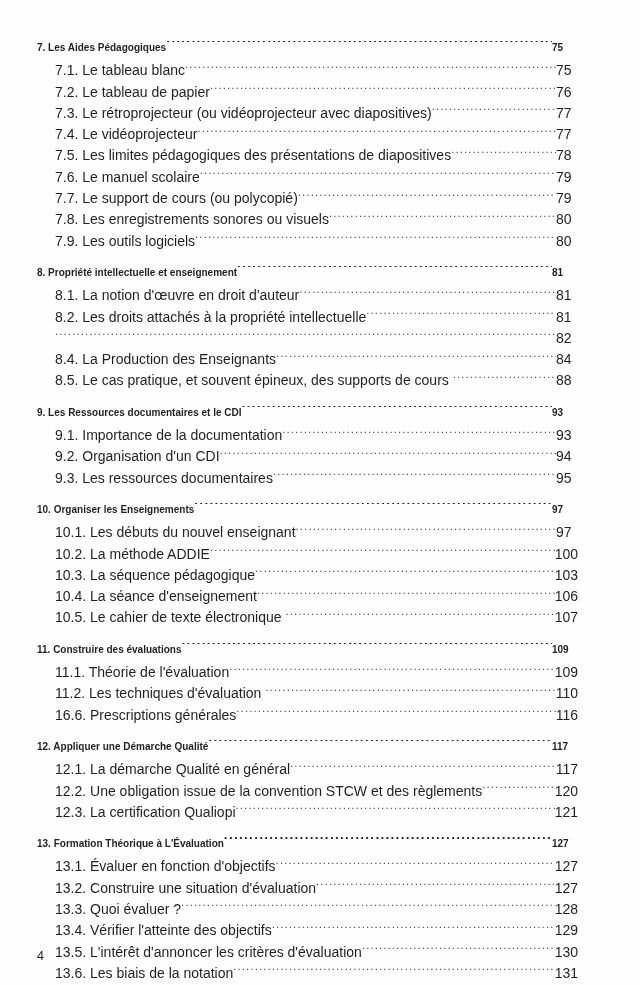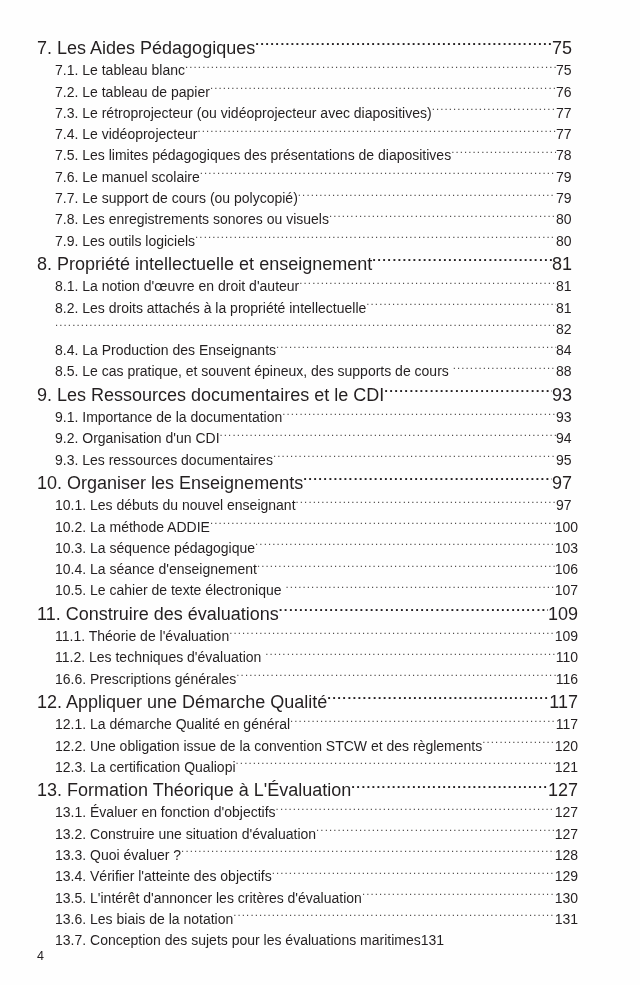--- a/index.html
+++ b/index.html
@@ -27,20 +27,21 @@
   .toc {
     display: block;
   }
 
   .toc-group {
     margin-bottom: 0;
   }
 
   
   .toc-group + .toc-group .lvl1 {
+    margin-top: 9px;
   }
 
   .entry {
     display: flex;
     align-items: baseline;
     width: 100%;
     box-sizing: border-box;
     white-space: nowrap;
   }
 
@@ -71,22 +72,22 @@
   }
 
   .entry .pagenum {
     flex: 0 0 auto;
     text-align: left;
     min-width: 22px;
   }
 
   
   .lvl1 {
-    font-size: 18px;
-    font-weight: normal;
+    font-size: 10px;
+    font-weight: bold;
     line-height: 24.3px;
     padding-left: 0px;
   }
   .lvl1 .leader::after {
     font-size: 13.5px;
     letter-spacing: 1.3px;
     font-weight: bold;
     color: #231f20;
   }
   .lvl1 .pagenum { min-width: 26px; }

